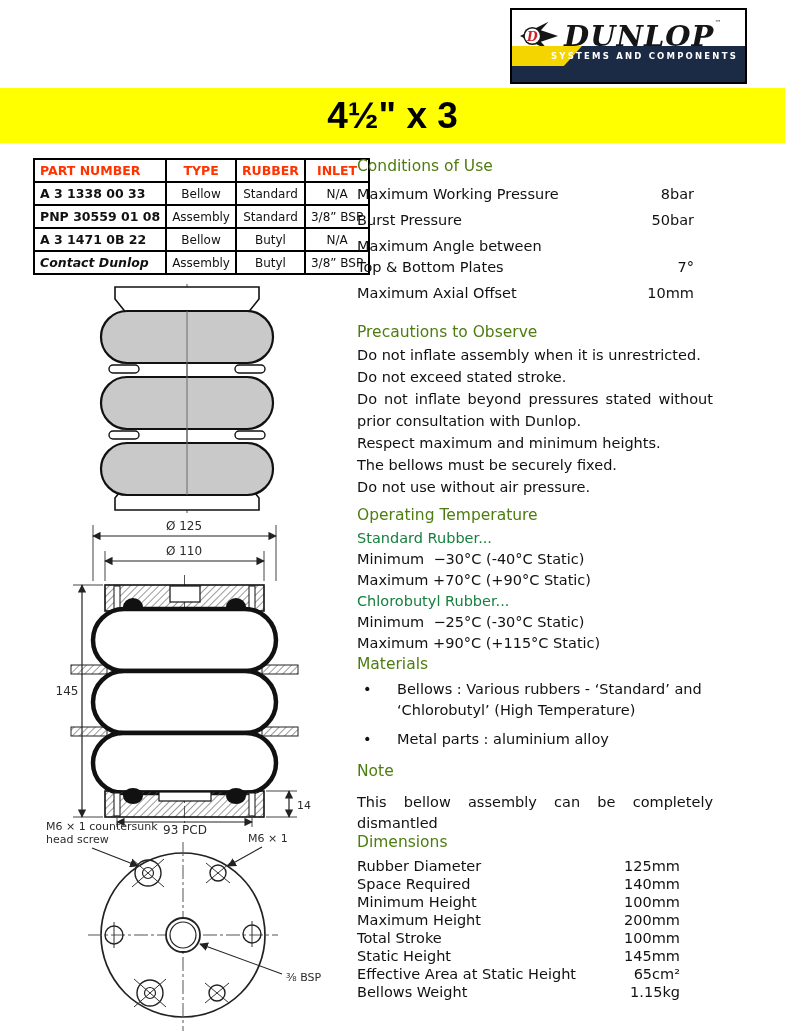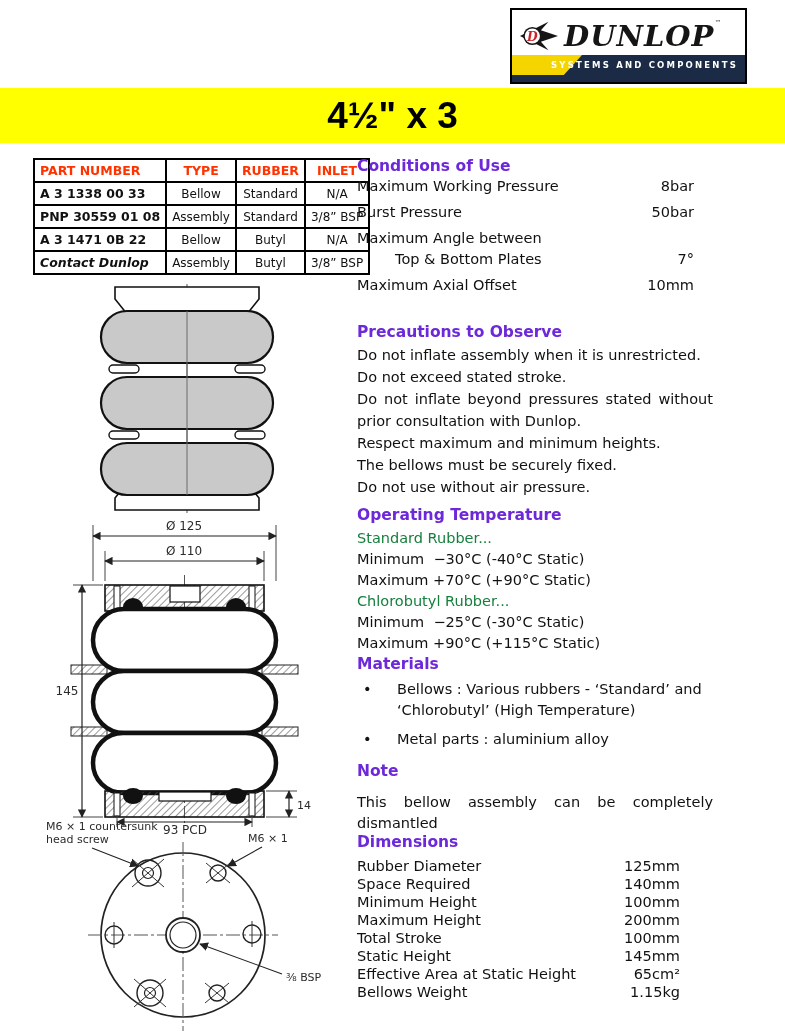--- a/index.html
+++ b/index.html
@@ -6,21 +6,21 @@
   .page{position:relative;width:785px;height:1031px;background:#fff;overflow:hidden;
         font-family:"DejaVu Sans",sans-serif;color:#111;}
 
   
   .logo-box{position:absolute;left:510px;top:8px;width:233px;height:72px;border:2px solid #000;background:#fff;}
   .logo-top{position:absolute;left:0;top:0;right:0;height:52px;display:flex;align-items:center;padding-left:8px;}
   .emblem{width:38px;height:34px;flex:0 0 auto;}
   .wordmark{font-family:"DejaVu Serif",serif;font-weight:bold;font-style:italic;font-size:29px;
             letter-spacing:1px;color:#151515;margin-left:6px;transform:scaleY(.95);}
   .tm{font-size:7px;color:#444;align-self:flex-start;margin-top:9px;}
-  .logo-band{position:absolute;left:0;right:0;bottom:0;height:27px;background:#1c2b45;overflow:hidden;}
+  .logo-band{position:absolute;left:0;right:0;bottom:0;height:36px;background:#1c2b45;overflow:hidden;}
   .band-yellow{position:absolute;left:0;top:0;width:70px;height:20px;background:#f4d500;
                clip-path:polygon(0 0,100% 0,74% 100%,0 100%);}
   .tagline{position:absolute;right:7px;top:0;height:20px;display:flex;align-items:center;
            color:#fff;font-size:8.5px;font-weight:bold;letter-spacing:2.2px;}
 
   
   .banner{position:absolute;left:0;top:88px;width:785px;height:55px;background:#ffff00;
           display:flex;align-items:center;justify-content:center;}
   .banner-title{font-family:"Liberation Sans","DejaVu Sans",sans-serif;font-weight:bold;font-size:37px;color:#000;}
 
@@ -33,23 +33,23 @@
   table.parts td.part{font-size:12.5px;font-weight:bold;text-align:left;}
   table.parts td.part.italic{font-style:italic;}
 
   
   .drw{position:absolute;}
   .drw text{font-family:"DejaVu Sans",sans-serif;fill:#2b2b2b;}
 
   
   .rightcol{position:absolute;left:357px;top:156px;width:356px;height:875px;}
   .sec{position:absolute;left:0;width:356px;}
-  .h{font-size:15.5px;font-weight:bold;line-height:20px;color:#6d28d9;}
+  .h{font-size:15.5px;font-weight:normal;line-height:20px;color:#4d7c0f;}
   .sec-conditions{top:0;}
-  .cond-rows{text-align:right;}
+  .cond-rows{margin-top:8px;}
   .cond-row{display:flex;justify-content:space-between;align-items:flex-end;margin-bottom:5px;
             font-size:14.5px;line-height:21px;}
   .cond-label{white-space:pre-line;}
   .cond-val{margin-right:19px;}
   .sec-precautions{top:166px;}
   .prec-items{margin-top:2px;}
   .prec-item{font-size:14.5px;line-height:22px;text-align:justify;}
   .sec-temperature{top:349px;}
   .temp-lines{margin-top:3px;}
   .temp-name{color:#15803d;font-size:14.5px;line-height:21px;}

